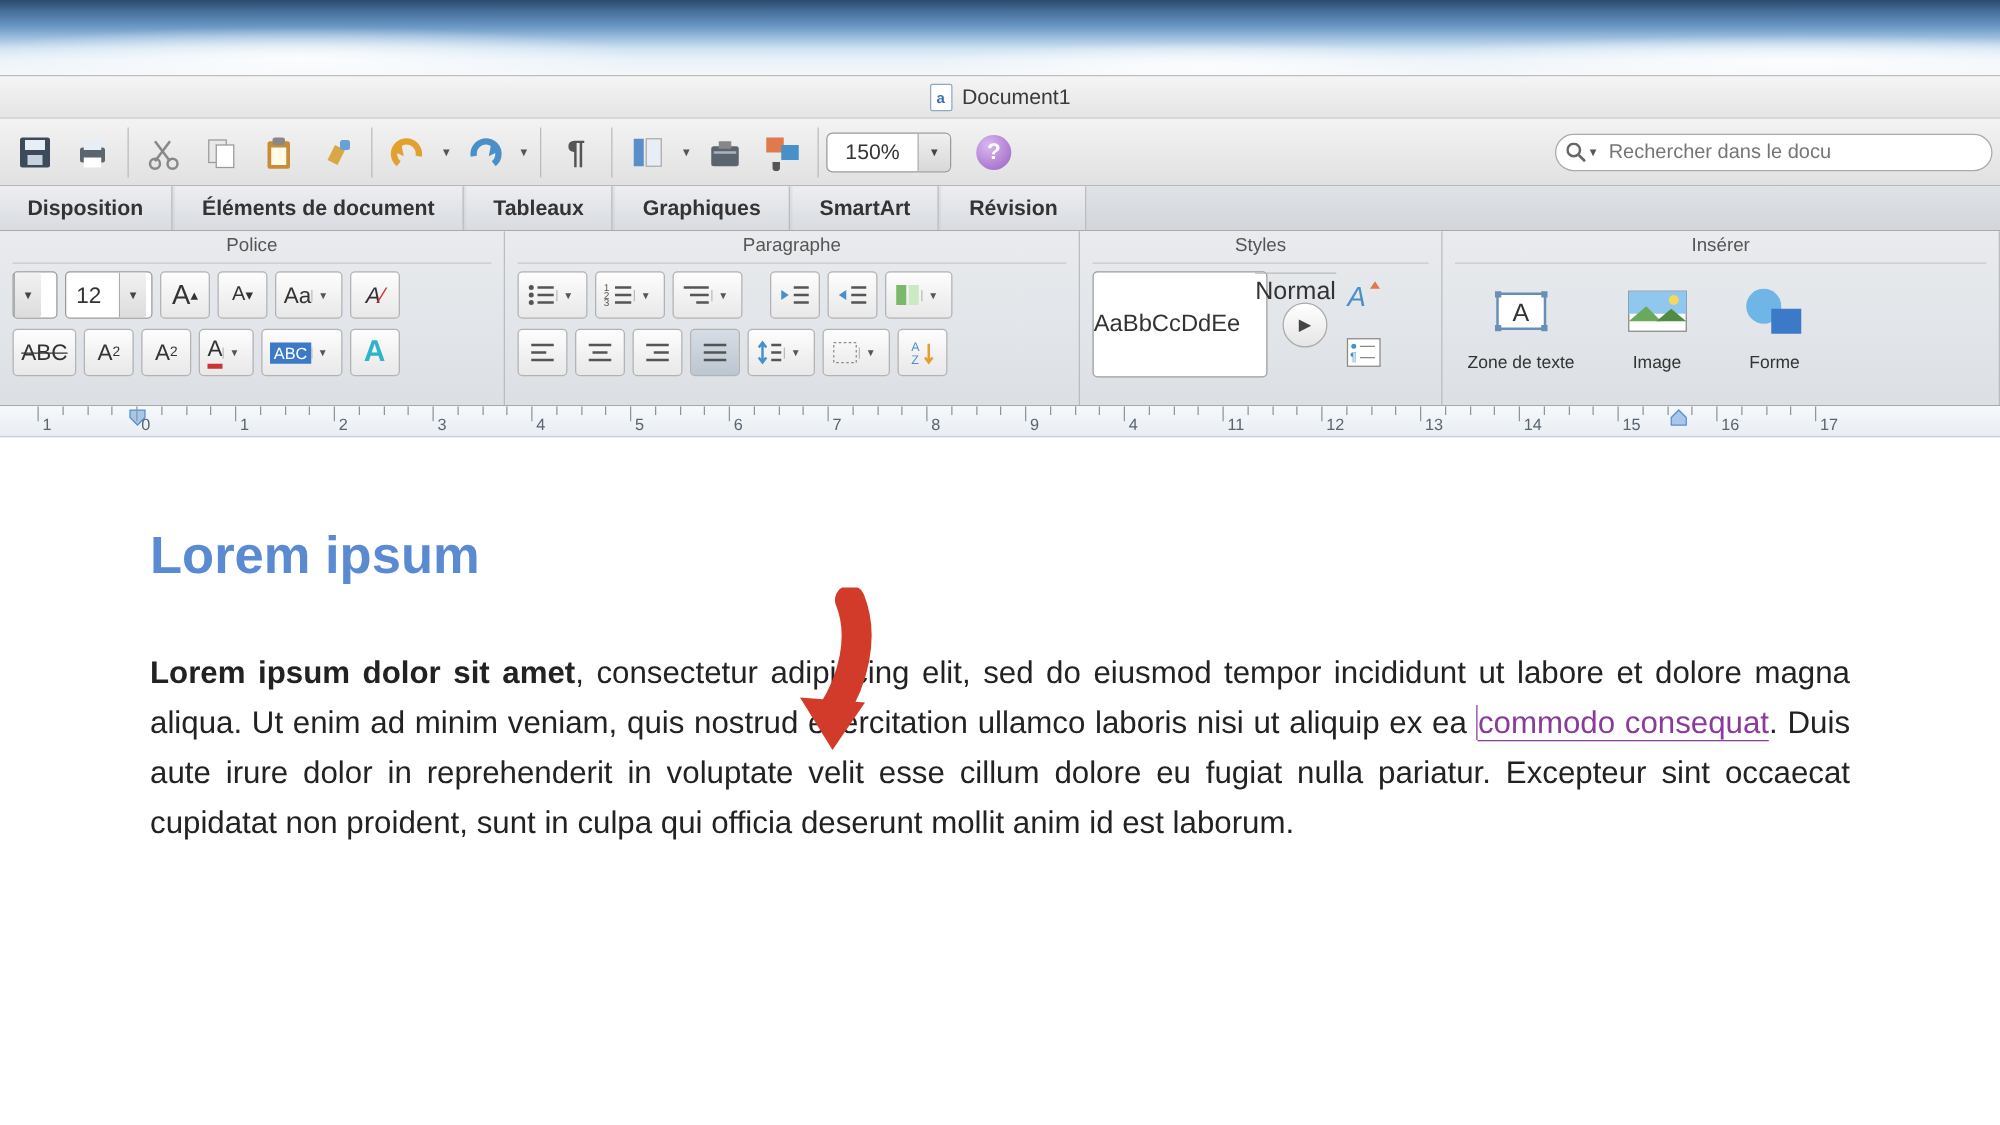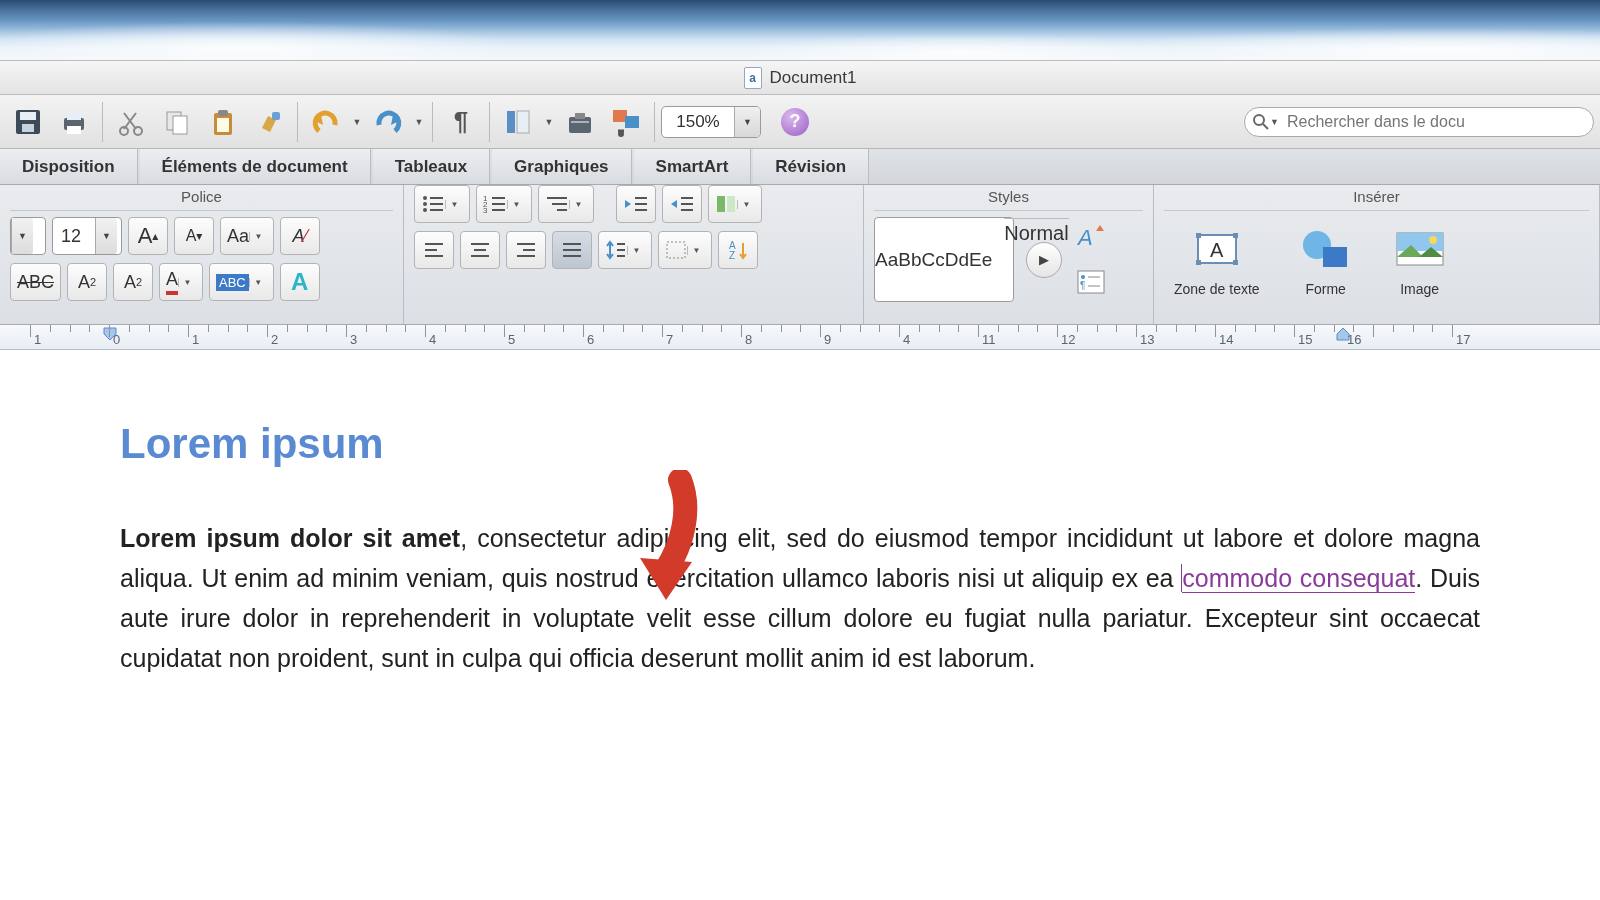--- a/index.html
+++ b/index.html
@@ -298,20 +298,21 @@
           <span style="background:#3c7ac8;color:#fff;padding:1px 3px;font-size:13px">ABC</span>
           <div class="dd">▼</div>
         </div>
       <div class="rbtn">
           <span style="color:#2eb3c8;font-weight:bold;font-size:24px">A</span>
         </div>
     </div>
   </div>
 
   <div class="group" style="width:460px">
+    <div class="group-title">Paragraphe</div>
     <div class="row">
       <div class="rbtn split">
           <svg width="24" height="20">
             <circle cx="4" cy="4" r="2" fill="#555"></circle>
             <line x1="9" y1="4" x2="22" y2="4" stroke="#555" stroke-width="2"></line>
             <circle cx="4" cy="10" r="2" fill="#555"></circle>
             <line x1="9" y1="10" x2="22" y2="10" stroke="#555" stroke-width="2"></line>
             <circle cx="4" cy="16" r="2" fill="#555"></circle>
             <line x1="9" y1="16" x2="22" y2="16" stroke="#555" stroke-width="2"></line>
           </svg>
@@ -454,38 +455,38 @@
               <rect x="41" y="6" width="5" height="5" fill="#6a8fb5"></rect>
               <rect x="4" y="33" width="5" height="5" fill="#6a8fb5"></rect>
               <rect x="41" y="33" width="5" height="5" fill="#6a8fb5"></rect>
               <text x="18" y="30" font-size="20" fill="#333">A</text>
             </svg>
           </div>
         <div class="lbl">Zone de texte</div>
       </div>
       <div class="big-btn">
         <div class="ico">
-            <svg width="54" height="48">
-              <circle cx="18" cy="20" r="14" fill="#6fb5e6"></circle>
-              <rect x="24" y="22" width="24" height="20" fill="#3c7ac8"></rect>
-            </svg>
-          </div>
-        <div class="lbl">Forme</div>
-      </div>
-      <div class="big-btn">
-        <div class="ico">
             <svg width="54" height="44">
               <rect x="4" y="6" width="46" height="32" fill="#fff" stroke="#888"></rect>
               <rect x="4" y="6" width="46" height="18" fill="#8fc7ef"></rect>
               <path d="M4 30 L18 18 L30 30 Z" fill="#6aa85a"></path>
               <path d="M26 30 L38 20 L50 30 Z" fill="#4f8c42"></path>
               <circle cx="40" cy="13" r="4" fill="#f6d85a"></circle>
             </svg>
           </div>
         <div class="lbl">Image</div>
+      </div>
+      <div class="big-btn">
+        <div class="ico">
+            <svg width="54" height="48">
+              <circle cx="18" cy="20" r="14" fill="#6fb5e6"></circle>
+              <rect x="24" y="22" width="24" height="20" fill="#3c7ac8"></rect>
+            </svg>
+          </div>
+        <div class="lbl">Forme</div>
       </div>
     </div>
   </div>
 </div>
 
 <div class="ruler" id="ruler">
   <div class="indent" style="left:103px">
     <svg width="14" height="20">
         <path d="M1 1 L13 1 L13 7 L7 13 L1 7 Z" fill="#a8c7e8" stroke="#5a8ad1"></path>
       </svg>
@@ -574,21 +575,21 @@
     <div class="num" style="left: 1219px;">14</div>
     <div class="mark" style="left: 1234.75px;"></div>
     <div class="mark" style="left: 1254.5px;"></div>
     <div class="mark" style="left: 1274.25px;"></div>
     <div class="mark big" style="left: 1294px;"></div>
     <div class="num" style="left: 1298px;">15</div>
     <div class="mark" style="left: 1313.75px;"></div>
     <div class="mark" style="left: 1333.5px;"></div>
     <div class="mark" style="left: 1353.25px;"></div>
     <div class="mark big" style="left: 1373px;"></div>
-    <div class="num" style="left: 1347px;">16</div>
+    <div class="num" style="left: 1377px;">16</div>
     <div class="mark" style="left: 1392.75px;"></div>
     <div class="mark" style="left: 1412.5px;"></div>
     <div class="mark" style="left: 1432.25px;"></div>
     <div class="mark big" style="left: 1452px;"></div>
     <div class="num" style="left: 1456px;">17</div>
   </div>
 
 <div class="page">
   <h1 class="doc-title">Lorem ipsum</h1>
   <p class="doc-body">

